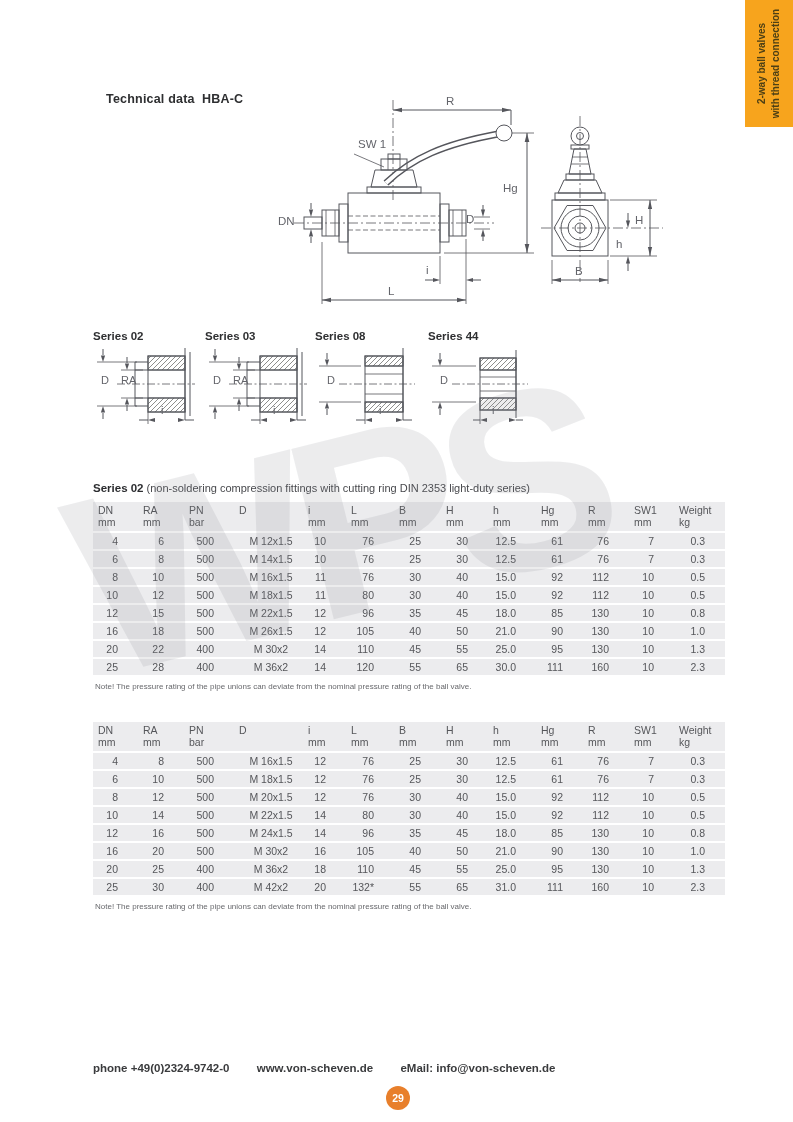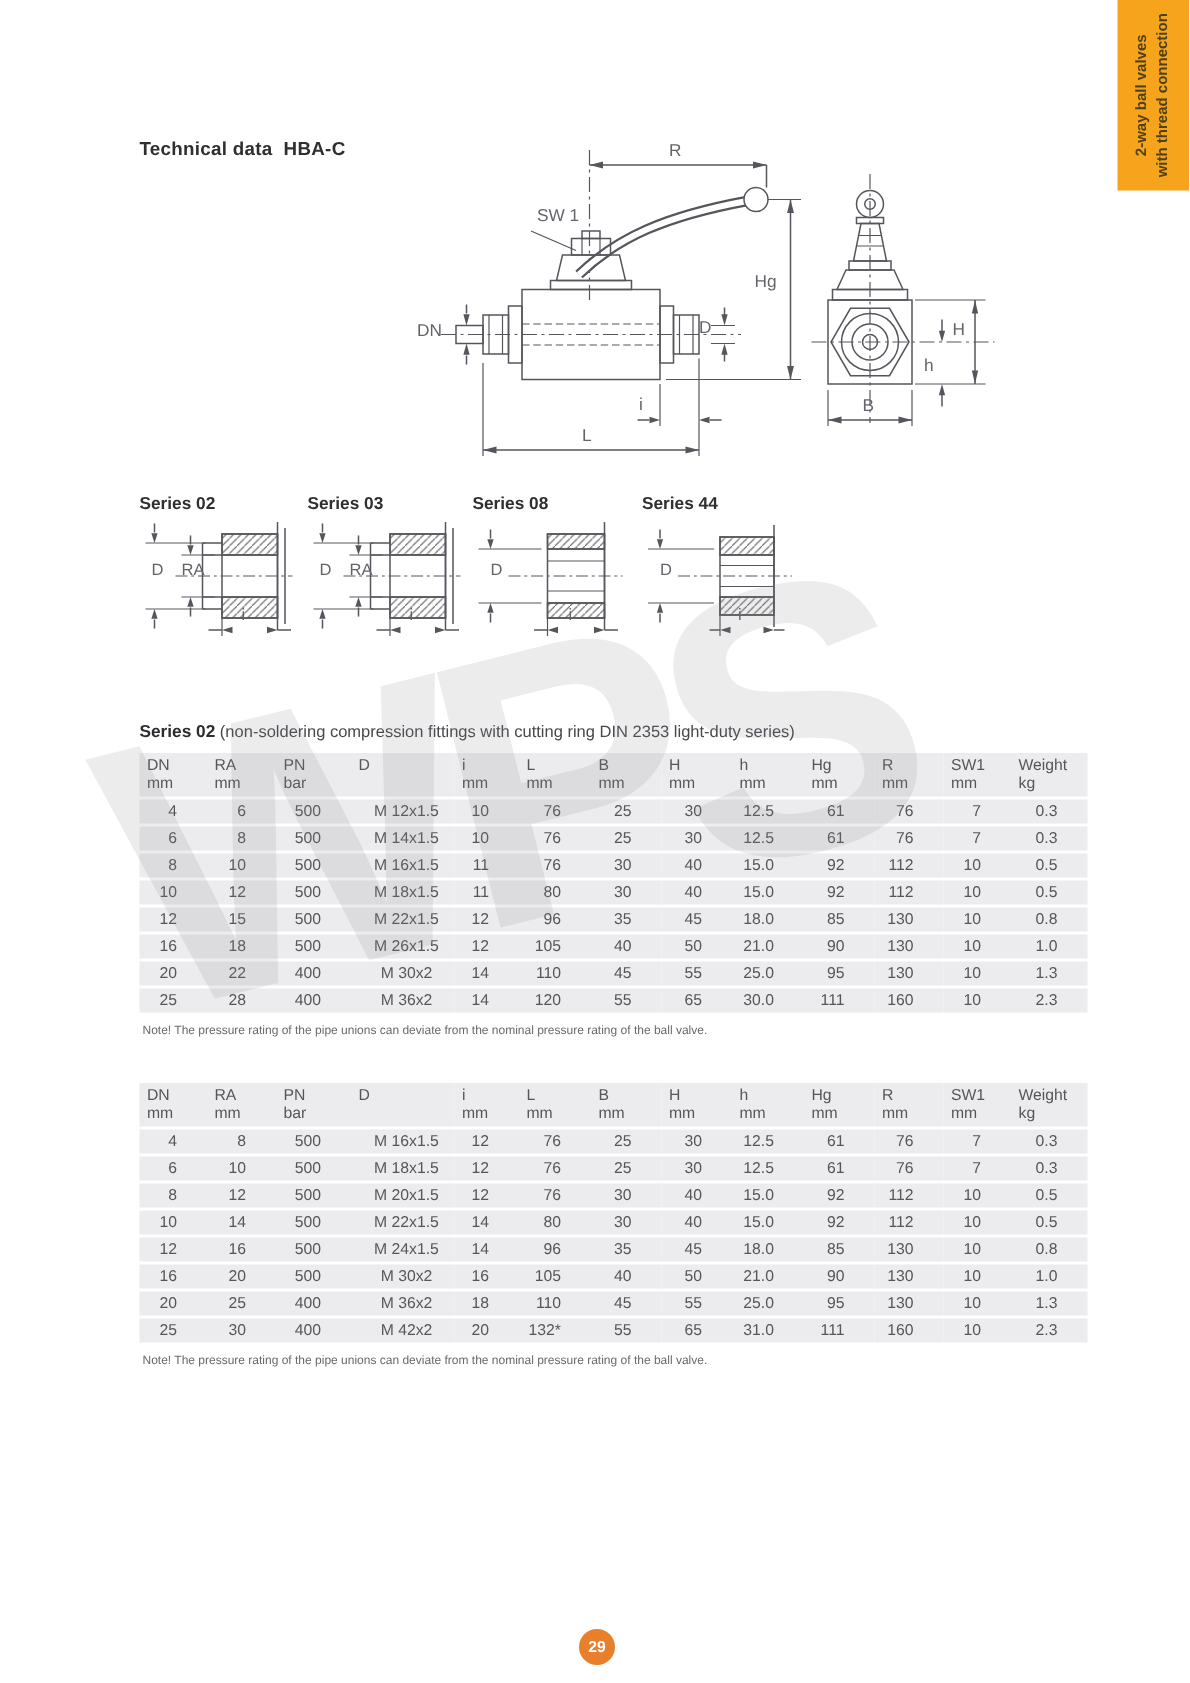--- a/index.html
+++ b/index.html
@@ -5,21 +5,21 @@
   html,body { margin:0; padding:0; background:#fff; }
   .page { position:relative; width:793px; height:1122px; background:#ffffff;
           font-family:"Liberation Sans", sans-serif; overflow:hidden; }
 
   
   .tab { position:absolute; right:0; top:0; width:48px; height:127px; background:#F7A41D; z-index:3; }
   .tab-inner { width:127px; height:48px; transform:rotate(-90deg) translateX(-127px);
                transform-origin:0 0; display:flex; flex-direction:column; justify-content:center;
                text-align:center; font-weight:bold; font-size:10px; line-height:14px; color:#4e4015; }
 
-  .title { position:absolute; left:93px; top:92px; margin:0; font-size:12.5px; font-weight:bold;
+  .title { position:absolute; left:106px; top:92px; margin:0; font-size:12.5px; font-weight:bold;
            color:#2e2f31; white-space:pre; letter-spacing:0.2px; }
 
   
   .drawing { position:absolute; }
   .side-view  { left:278px; top:92px;  width:265px; height:225px; }
   .front-view { left:535px; top:112px; width:180px; height:195px; }
   .drawing svg { position:absolute; left:0; top:0; }
   .dim { position:absolute; font-size:11.5px; color:#63646a; white-space:nowrap; }
 
   
@@ -693,15 +693,20 @@
           </tr>
         </tbody>
     </table>
     <div class="notes">
         <div>Note! The pressure rating of the pipe unions can deviate from the nominal pressure rating of the ball valve.</div>
       </div>
   </div>
 
   <div class="watermark">WPS</div>
 
+  <div class="footer">
+    <span>phone +49(0)2324-9742-0</span>
+    <span>www.von-scheven.de</span>
+    <span>eMail: info@von-scheven.de</span>
+  </div>
   <div class="page-num">29</div>
 
 </div>
 
 </body></html>

